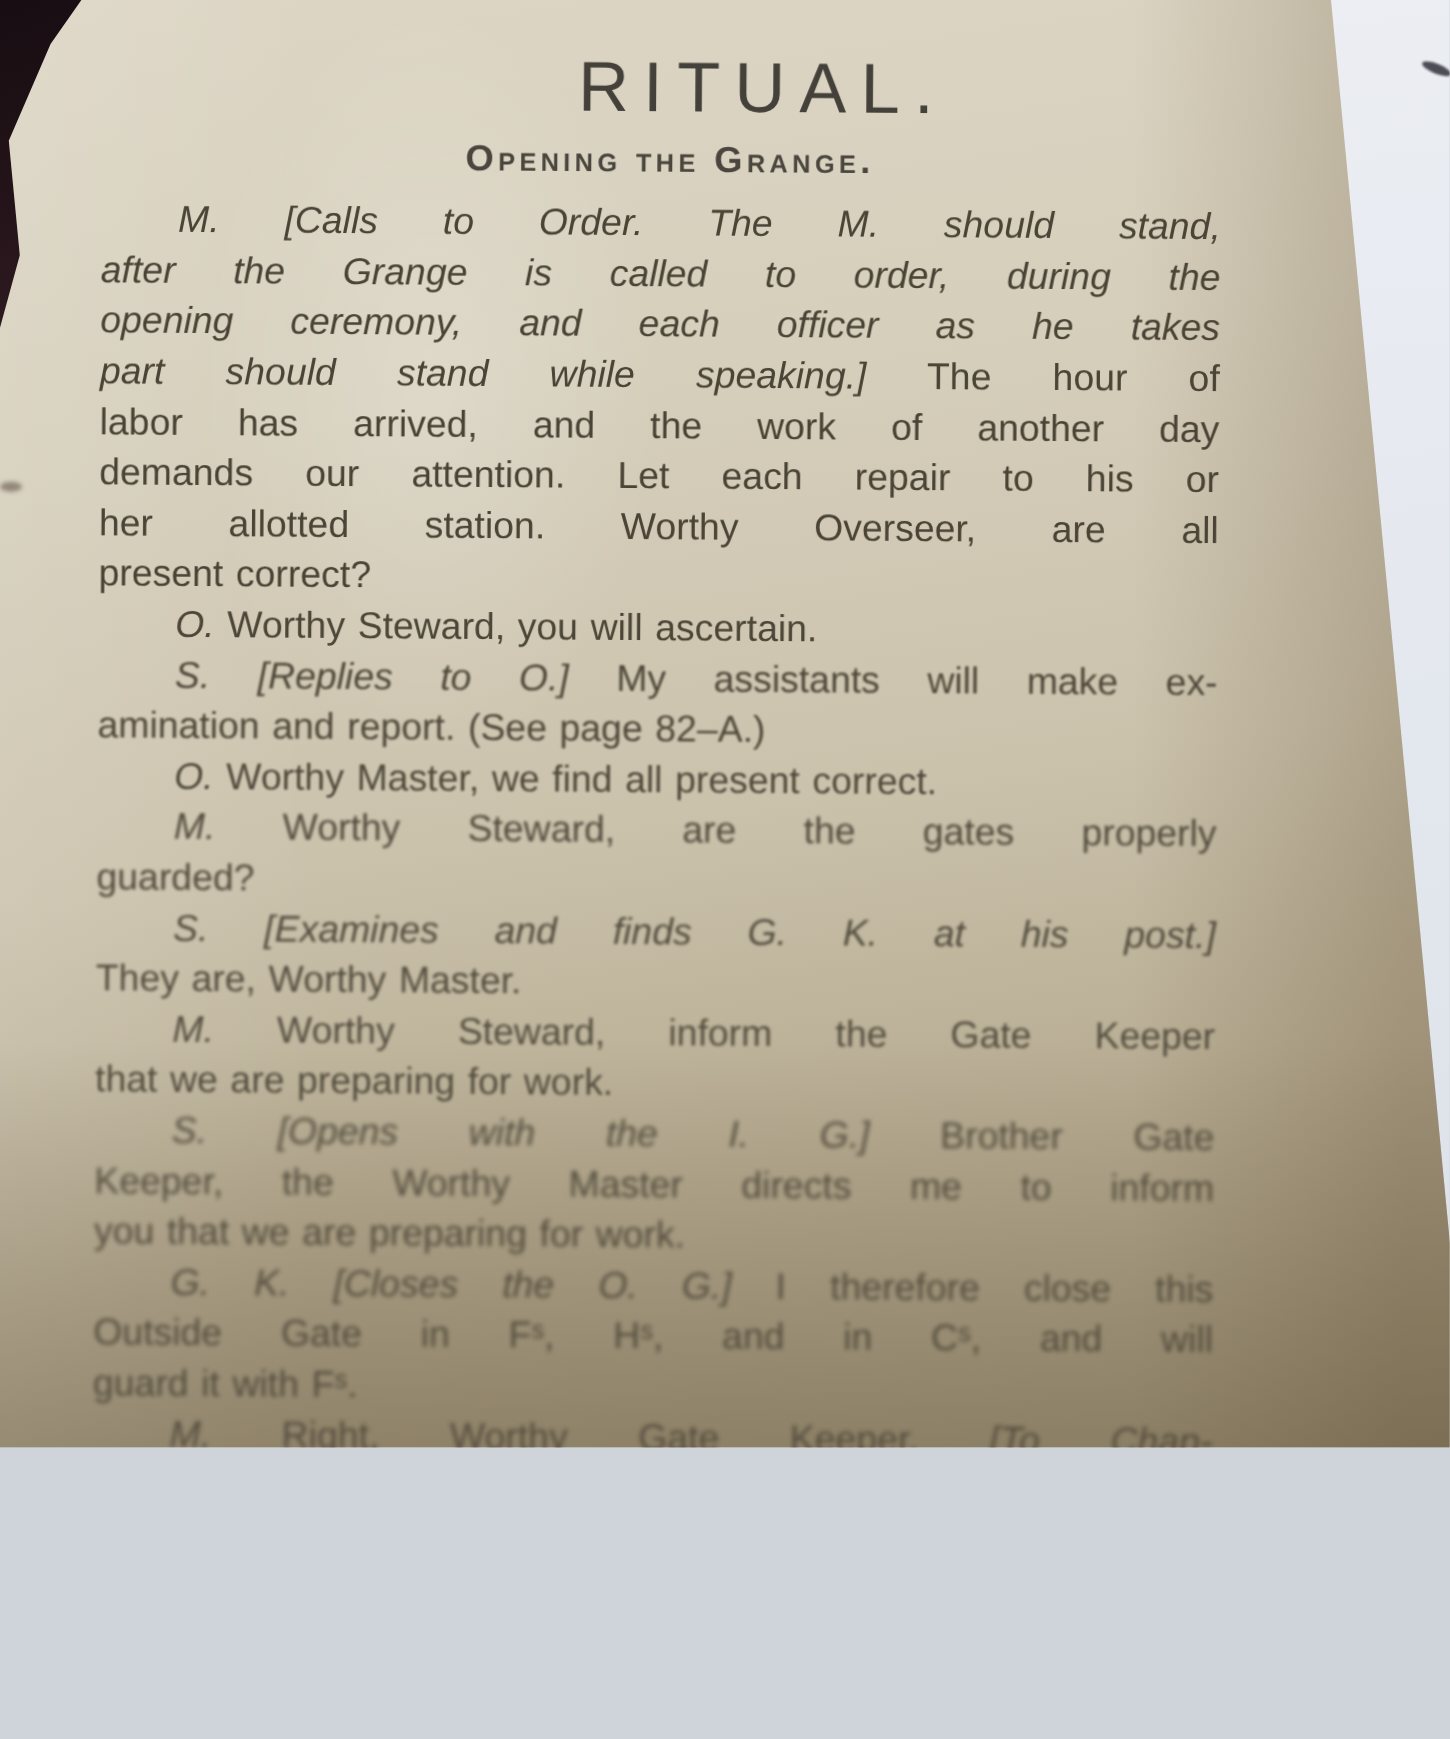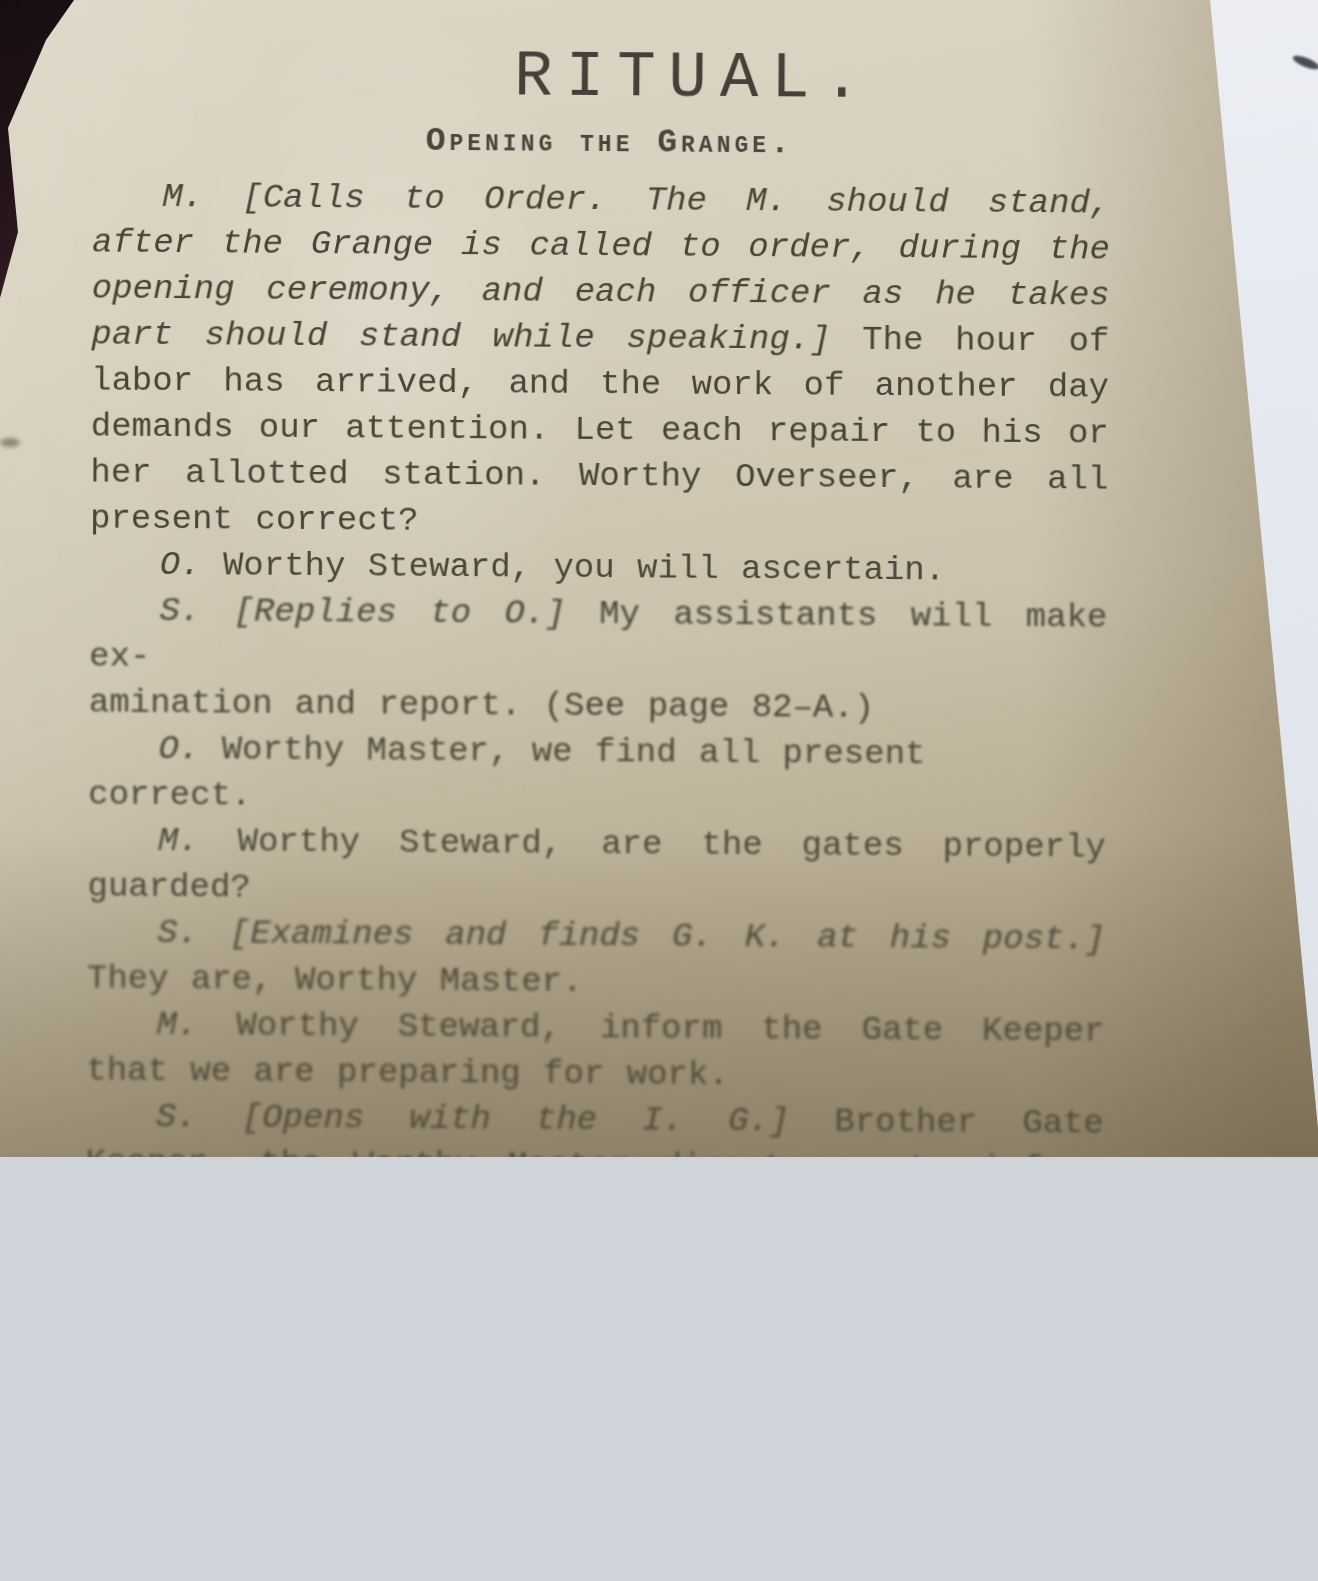--- a/index.html
+++ b/index.html
@@ -1,17 +1,17 @@
 <!DOCTYPE html>
 <html style="--paper-light: #ddd6c5; --paper-dark: #a2987e; --ink: #4a4436; --background: #edeff4; --cover: #241419;"><head>
 <meta charset="utf-8">
 <style>
   html,body{margin:0;padding:0;background:#cfd3da;}
-  .scene{position:relative;width:1318px;height:1157px;margin:0 auto;overflow:hidden;
-         font-family:Liberation Mono, monospace;}
+  .scene{position:relative;width:1318px;height:1316px;margin:0 auto;overflow:hidden;
+         font-family:Liberation Sans, sans-serif;}
   
   .bg{position:absolute;inset:0;background:linear-gradient(175deg,var(--background,#edeff4) 0%,#e3e7ee 55%,#dce0e8 100%);}
   
   .cover-edge{position:absolute;left:0;top:0;width:120px;height:380px;
               background:linear-gradient(160deg,#170d12 0%,var(--cover,#241419) 45%,#3a2029 100%);}
   
   .page{position:absolute;inset:0;
         clip-path:polygon(74px 0,1210px 0,1320px 1150px,1320px 1590px,0 1590px,0 298px,18px 232px,8px 128px,46px 40px);
         background:
           linear-gradient(180deg,rgba(0,0,0,0) 72%,rgba(80,63,38,.30) 100%),

